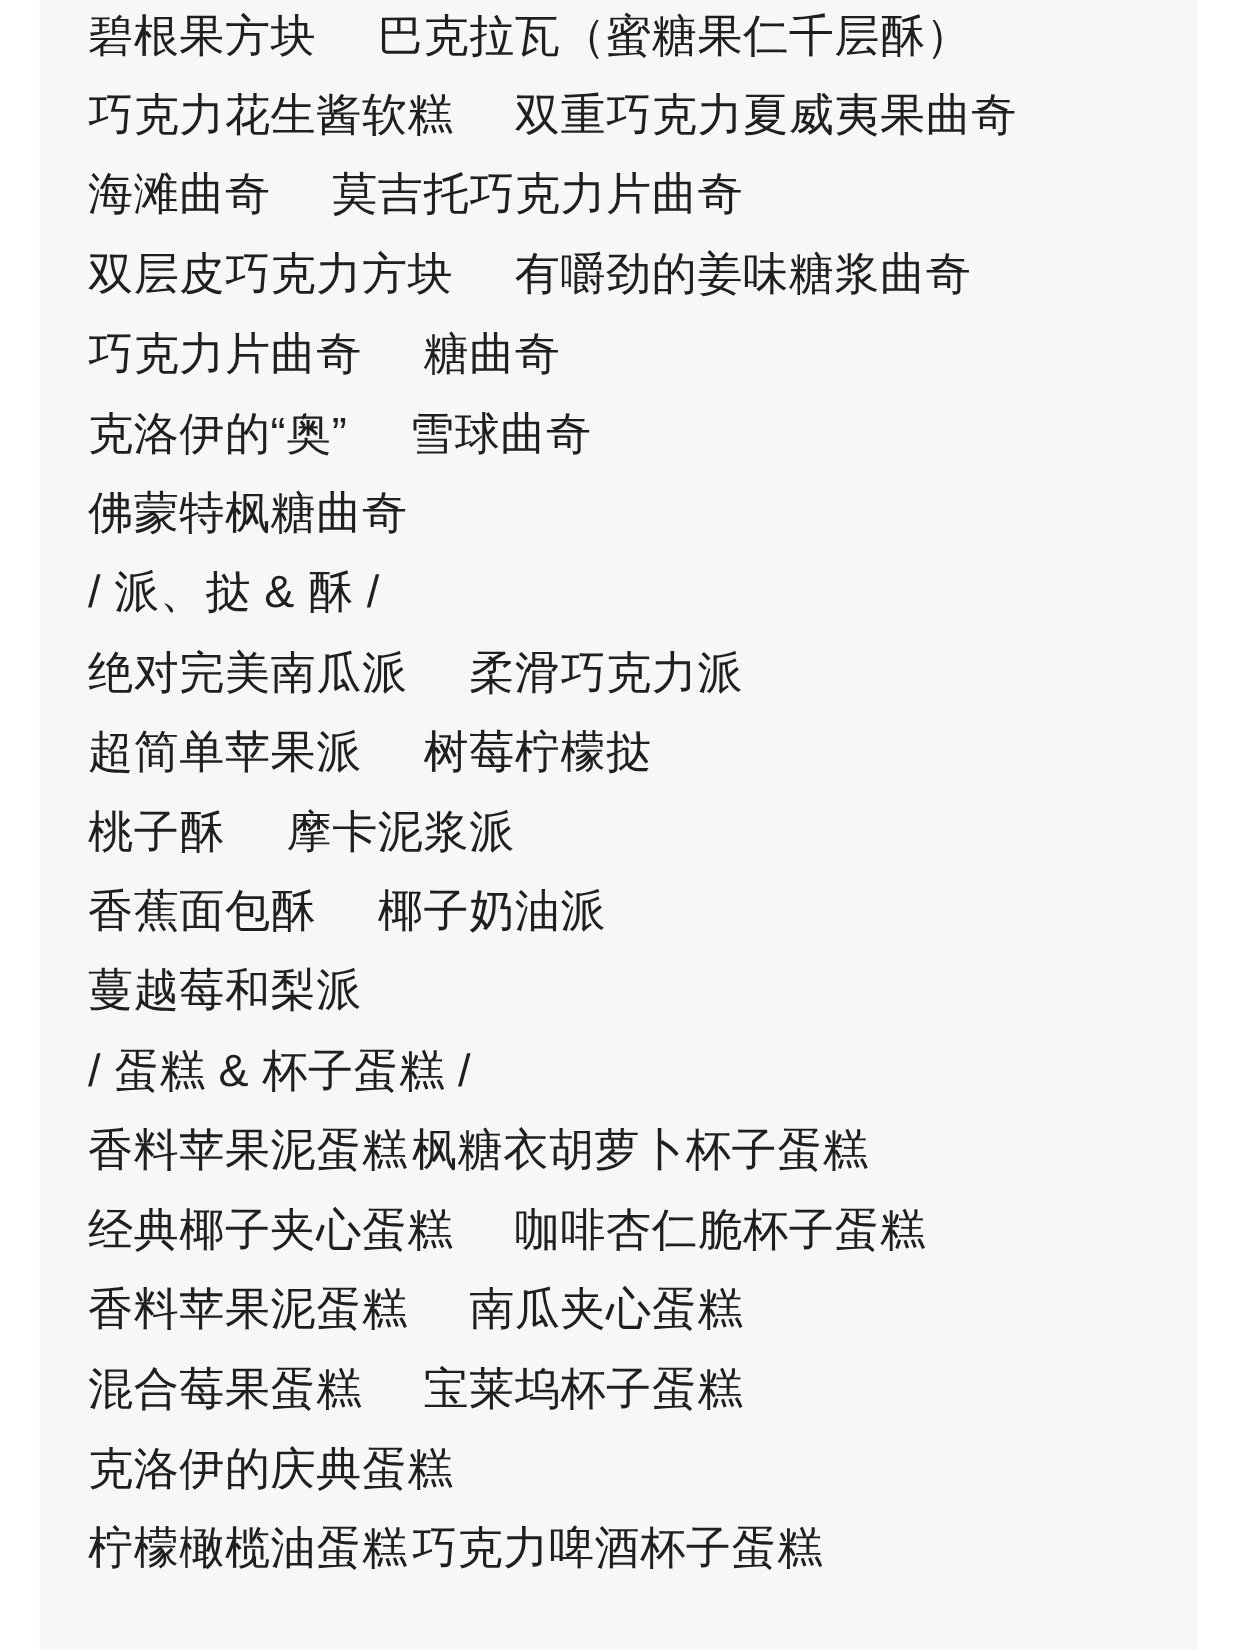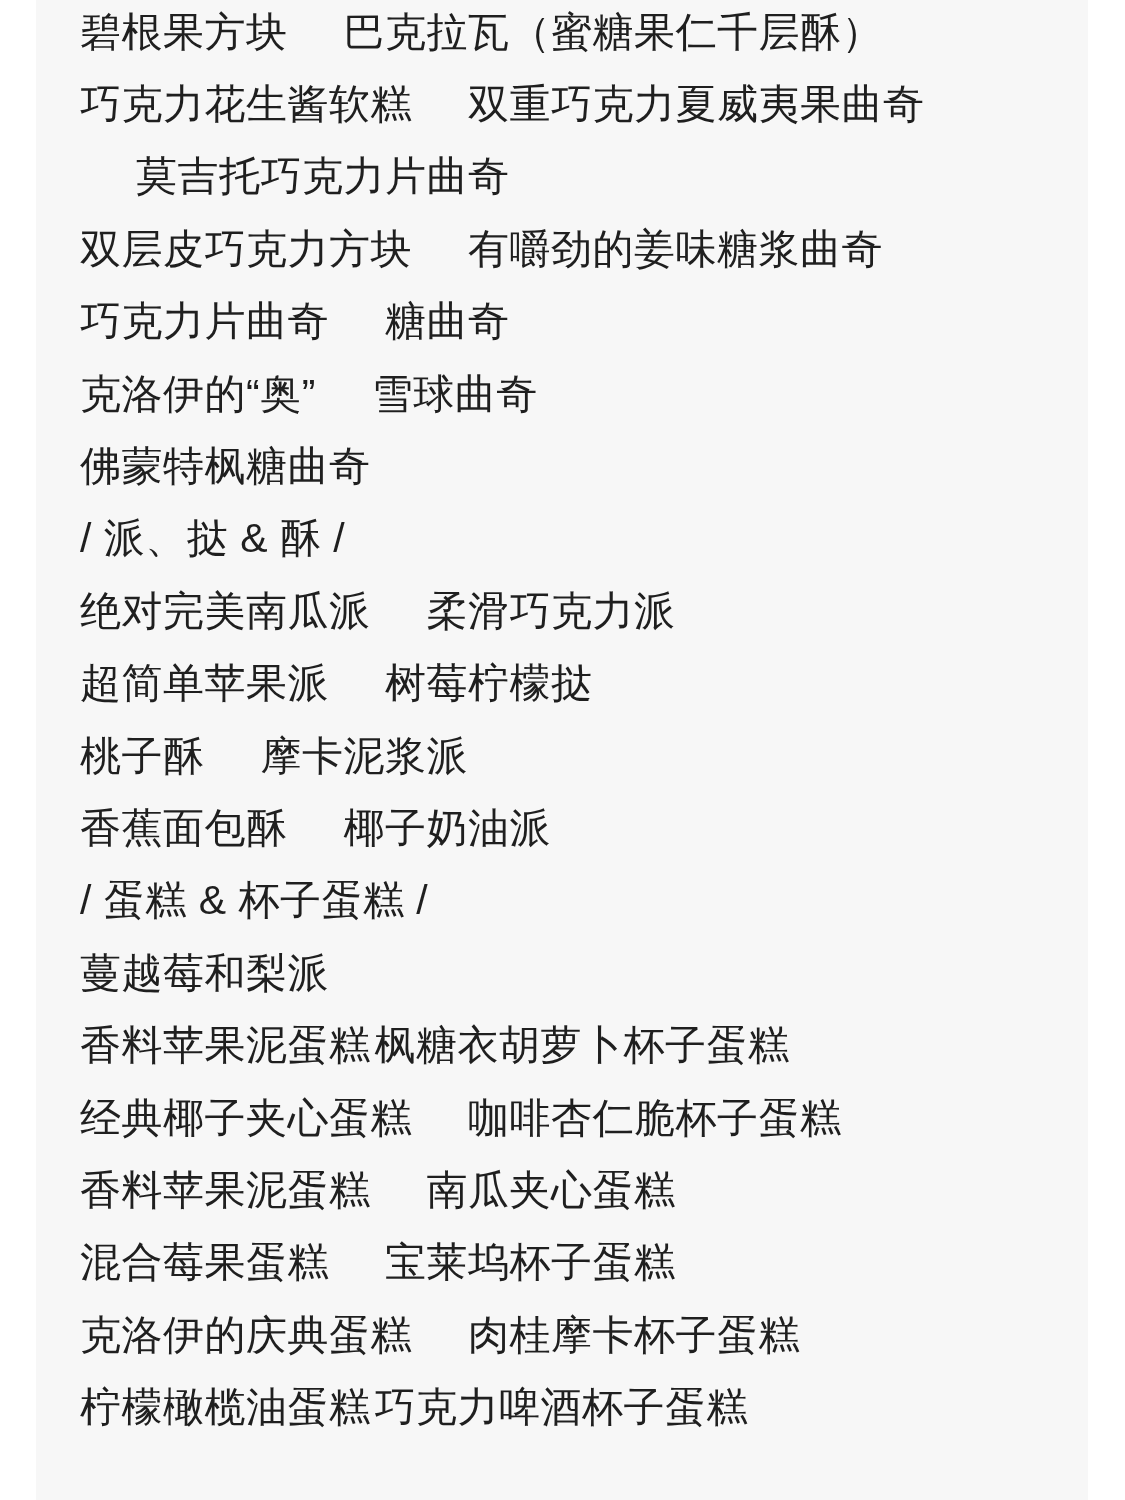--- a/index.html
+++ b/index.html
@@ -47,20 +47,21 @@
       <span class="c1">碧根果方块</span>
       <span class="c2">巴克拉瓦（蜜糖果仁千层酥）</span>
     </div>
 
     <div class="row gap-wide">
       <span class="c1">巧克力花生酱软糕</span>
       <span class="c2">双重巧克力夏威夷果曲奇</span>
     </div>
 
     <div class="row gap-wide">
+      <span class="c1">海滩曲奇</span>
       <span class="c2">莫吉托巧克力片曲奇</span>
     </div>
 
     <div class="row gap-wide">
       <span class="c1">双层皮巧克力方块</span>
       <span class="c2">有嚼劲的姜味糖浆曲奇</span>
     </div>
 
     <div class="row gap-wide">
       <span class="c1">巧克力片曲奇</span>
@@ -95,25 +96,25 @@
       <span class="c2">摩卡泥浆派</span>
     </div>
 
     <div class="row gap-wide">
       <span class="c1">香蕉面包酥</span>
       <span class="c2">椰子奶油派</span>
     </div>
 
 
     <div class="row">
-      <span class="c1">/ 蛋糕 &amp; 杯子蛋糕 /</span>
+      <span class="c1">蔓越莓和梨派</span>
     </div>
 
     <div class="row">
-      <span class="c1">蔓越莓和梨派</span>
+      <span class="c1">/ 蛋糕 &amp; 杯子蛋糕 /</span>
     </div>
 
     <div class="row gap-narrow">
       <span class="c1">香料苹果泥蛋糕</span>
       <span class="c2">枫糖衣胡萝卜杯子蛋糕</span>
     </div>
 
     <div class="row gap-wide">
       <span class="c1">经典椰子夹心蛋糕</span>
       <span class="c2">咖啡杏仁脆杯子蛋糕</span>
@@ -124,21 +125,20 @@
       <span class="c2">南瓜夹心蛋糕</span>
     </div>
 
     <div class="row gap-wide">
       <span class="c1">混合莓果蛋糕</span>
       <span class="c2">宝莱坞杯子蛋糕</span>
     </div>
 
     <div class="row gap-wide">
       <span class="c1">克洛伊的庆典蛋糕</span>
-      <span class="c2">肉桂摩卡杯子蛋糕</span>
     </div>
 
     <div class="row gap-narrow">
       <span class="c1">柠檬橄榄油蛋糕</span>
       <span class="c2">巧克力啤酒杯子蛋糕</span>
     </div>
 
   </div>
 </div>
 

